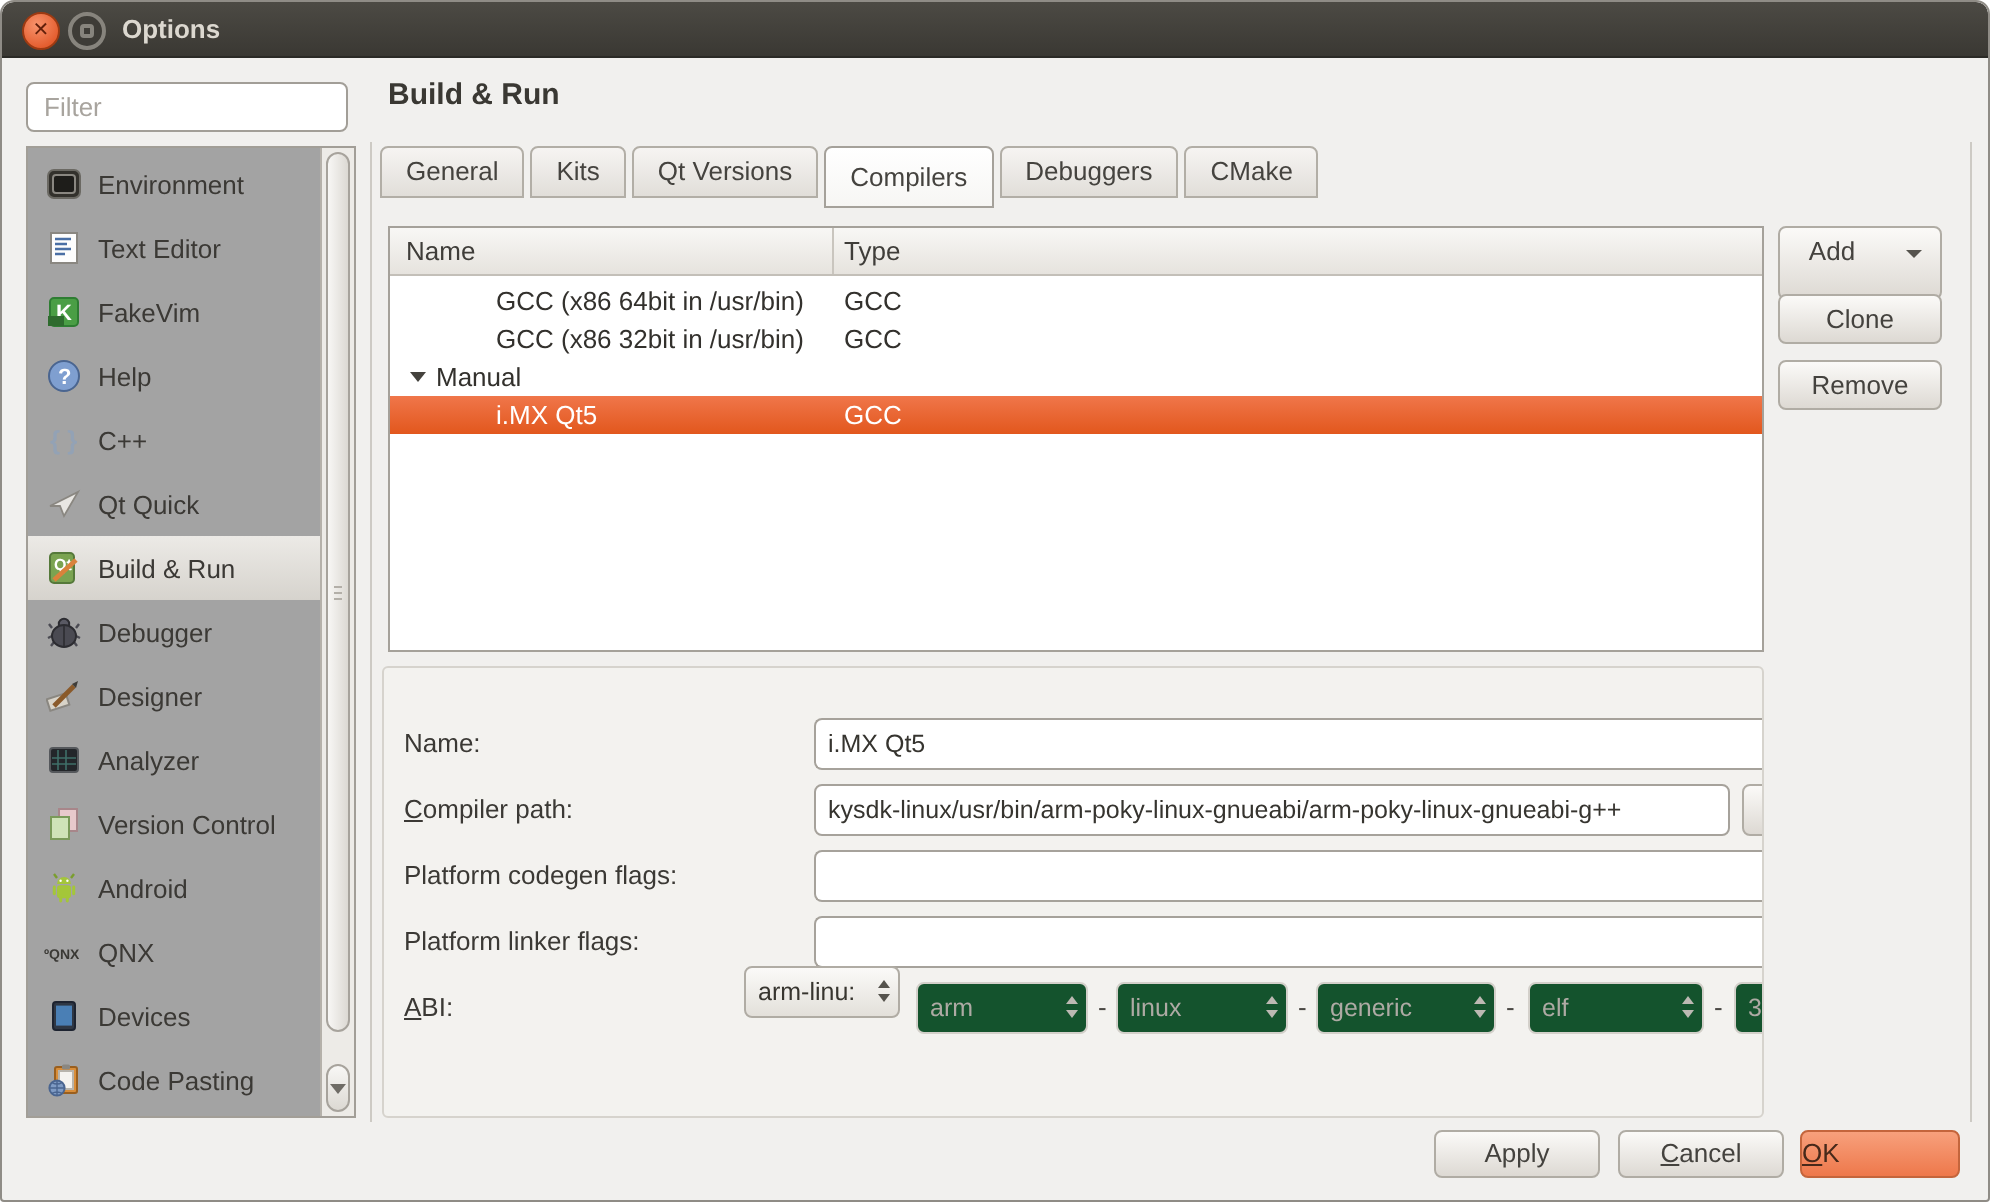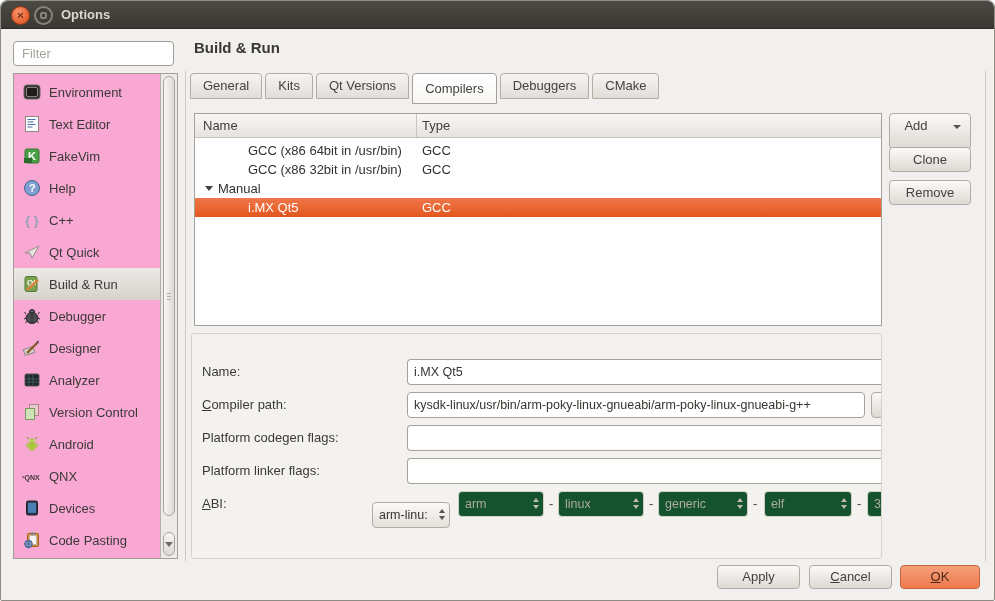--- a/index.html
+++ b/index.html
@@ -21,21 +21,21 @@
                  border:2px solid #87847d; border-radius:2px; }
   .tb-title { position:absolute; left:60px; top:0; height:28px; line-height:27px;
               font-size:13px; font-weight:bold; color:#dcd8d0; }
 
   
   .filter { position:absolute; left:12px; top:40px; width:161px; height:25px;
             border:1px solid #a29e97; border-radius:4px; background:#fff;
             padding:0 8px; font-size:13px; color:#3b3935; font-family:inherit; }
   .filter::placeholder { color:#a8a49e; }
   .side-list { position:absolute; left:12px; top:72px; width:165px; height:486px;
-               background:#f9a8d4; border:1px solid #a29e97; }
+               background:#a3a3a3; border:1px solid #a29e97; }
   .side-items { position:absolute; left:0; top:2px; width:147px; }
   .side-item { height:32px; display:flex; align-items:center; padding-left:7px; cursor:pointer; }
   .side-item .ic { width:22px; height:20px; flex:0 0 22px; display:flex; align-items:center; justify-content:center; }
   .side-item .lbl { margin-left:6px; font-size:13px; color:#3b3935; white-space:nowrap; }
   .side-item.selected { background:linear-gradient(#eceae6,#d6d3cd); }
   .side-scroll { position:absolute; right:0; top:0; bottom:0; width:17px;
                  background:#edebe7; border-left:1px solid #b5b1aa; }
   .thumb { position:absolute; left:2px; right:2px; top:2px; height:440px; border-radius:7px;
            background:linear-gradient(90deg,#f8f7f5,#dcd9d3); border:1px solid #a7a39c; }
   .thumb::after { content:""; position:absolute; left:3px; right:3px; top:50%; height:1px;
@@ -105,21 +105,21 @@
   .combo .sp u { border-top:4px solid #55534d; }
   .combo.disabled { background:#14532d; border-color:#d3d0ca; color:#aeaaa4; }
   .combo.disabled .sp b { border-bottom-color:#bdb9b3; }
   .combo.disabled .sp u { border-top-color:#bdb9b3; }
   .dash { position:absolute; font-size:13px; color:#4a4844; line-height:26px; }
 
   
   .btn-apply  { left:716px; top:564px; width:83px; height:24px; line-height:22px; }
   .btn-cancel { left:808px; top:564px; width:83px; height:24px; line-height:22px; }
   .btn-ok { position:absolute; left:899px; top:564px; width:80px; height:24px; line-height:22px;
-            text-align:center; font-size:13px; color:#47291a; cursor:pointer;
+            text-align:left; font-size:13px; color:#47291a; cursor:pointer;
             background:linear-gradient(#f7a07c,#ee784b); border:1px solid #c4653c; border-radius:4px; }
 </style>
 </head>
 <body>
 
 <div class="window">
 
   <div class="titlebar">
     <div class="tb-btn tb-close">
         <span>✕</span>
@@ -340,21 +340,21 @@
     <input class="f-input" style="top: 58px; width: 458px;" value="kysdk-linux/usr/bin/arm-poky-linux-gnueabi/arm-poky-linux-gnueabi-g++">
     <div class="browse-frag"></div>
 
     <div class="flabel" style="top:96px;"><span>Platform codegen flags:</span></div>
     <input class="f-input clip" style="top: 91px;" value="">
 
     <div class="flabel" style="top:129px;"><span>Platform linker flags:</span></div>
     <input class="f-input clip" style="top: 124px;" value="">
 
     <div class="flabel" style="top:162px;"><span class="mn">A</span><span>BI:</span></div>
-    <div class="combo" style="top:168px; left:180px; width:78px;"><span>arm-linu:</span><span class="sp">
+    <div class="combo" style="top:149px; left:180px; width:78px;"><span>arm-linu:</span><span class="sp">
           <b></b>
           <u></u>
         </span></div>
     <div class="combo disabled" style="top:157px; left:266px; width:86px;"><span>arm</span><span class="sp">
           <b></b>
           <u></u>
         </span></div>
     <div class="dash" style="top:157px; left:357px;">-</div>
     <div class="combo disabled" style="top:157px; left:366px; width:86px;"><span>linux</span><span class="sp">
           <b></b>

